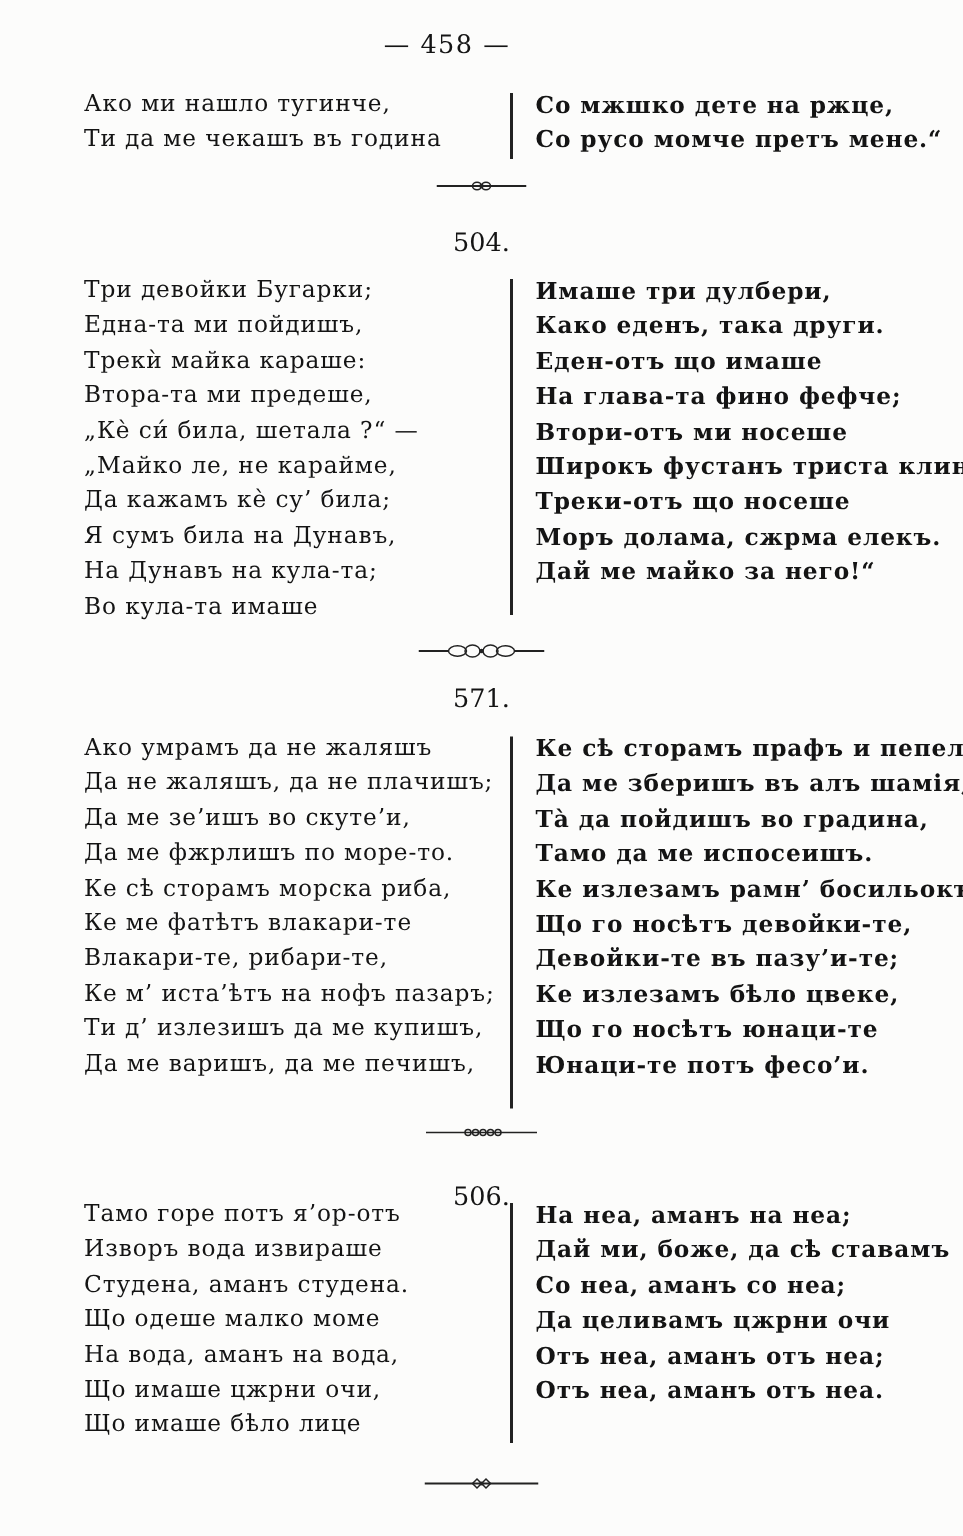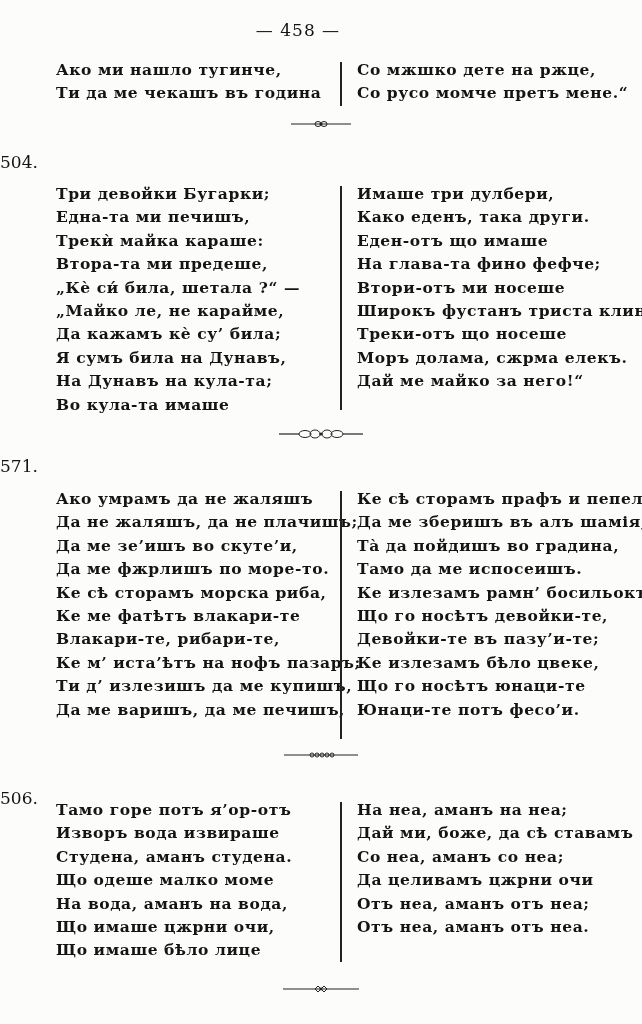--- a/index.html
+++ b/index.html
@@ -6,28 +6,28 @@
   body {
     width:642px; height:1024px; background:#fcfcfb; overflow:hidden;
     font-family:"DejaVu Serif","Liberation Serif",serif; color:#141414;
     position:relative;
   }
   .page-number {
     position:absolute; top:20px; left:0; width:596px; text-align:center;
     font-size:17px; letter-spacing:1px;
   }
   .sec-title {
-    position:absolute; left:0; width:642px; text-align:left;
+    position:absolute; left:0; width:642px; text-align:center;
     font-size:17px;
   }
   .col {
     position:absolute; font-size:15.5px; line-height:23.4px; letter-spacing:0.6px;
     white-space:nowrap;
   }
-  .col.left { left:56px; font-weight:bold; }
+  .col.left { left:56px; font-weight:normal; }
   .col.right { left:357px; font-weight:bold; }
   .line { display:block; }
   .vrule {
     position:absolute; left:340px; width:1.5px; background:#222;
   }
   .ornament {
     position:absolute; left:0; width:642px; text-align:center; height:14px;
   }
   .ornament svg { display:inline-block; }
 </style>
@@ -54,21 +54,21 @@
       <ellipse cx="27" cy="5" rx="3" ry="2.5" fill="none" stroke="#222"></ellipse>
       <ellipse cx="33" cy="5" rx="3" ry="2.5" fill="none" stroke="#222"></ellipse>
       <circle cx="30" cy="5" r="1.5" fill="#222"></circle>
     </svg>
 </div>
 
 <div class="sec-title" style="top:152px;">504.</div>
 <div>
   <div class="col left" style="top:182px;">
     <span class="line">Три девойки Бугарки;</span>
-    <span class="line">Една-та ми печишъ,</span>
+    <span class="line">Една-та ми пойдишъ,</span>
     <span class="line">Трекѝ майка караше:</span>
     <span class="line">Втора-та ми предеше,</span>
     <span class="line">„Кѐ си́ била, шетала ?“ —</span>
     <span class="line">„Майко ле, не карайме,</span>
     <span class="line">Да кажамъ кѐ су’ била;</span>
     <span class="line">Я сумъ била на Дунавъ,</span>
     <span class="line">На Дунавъ на кула-та;</span>
     <span class="line">Во кула-та имаше</span>
   </div>
   <div class="vrule" style="top:186px;height:224px;"></div>

